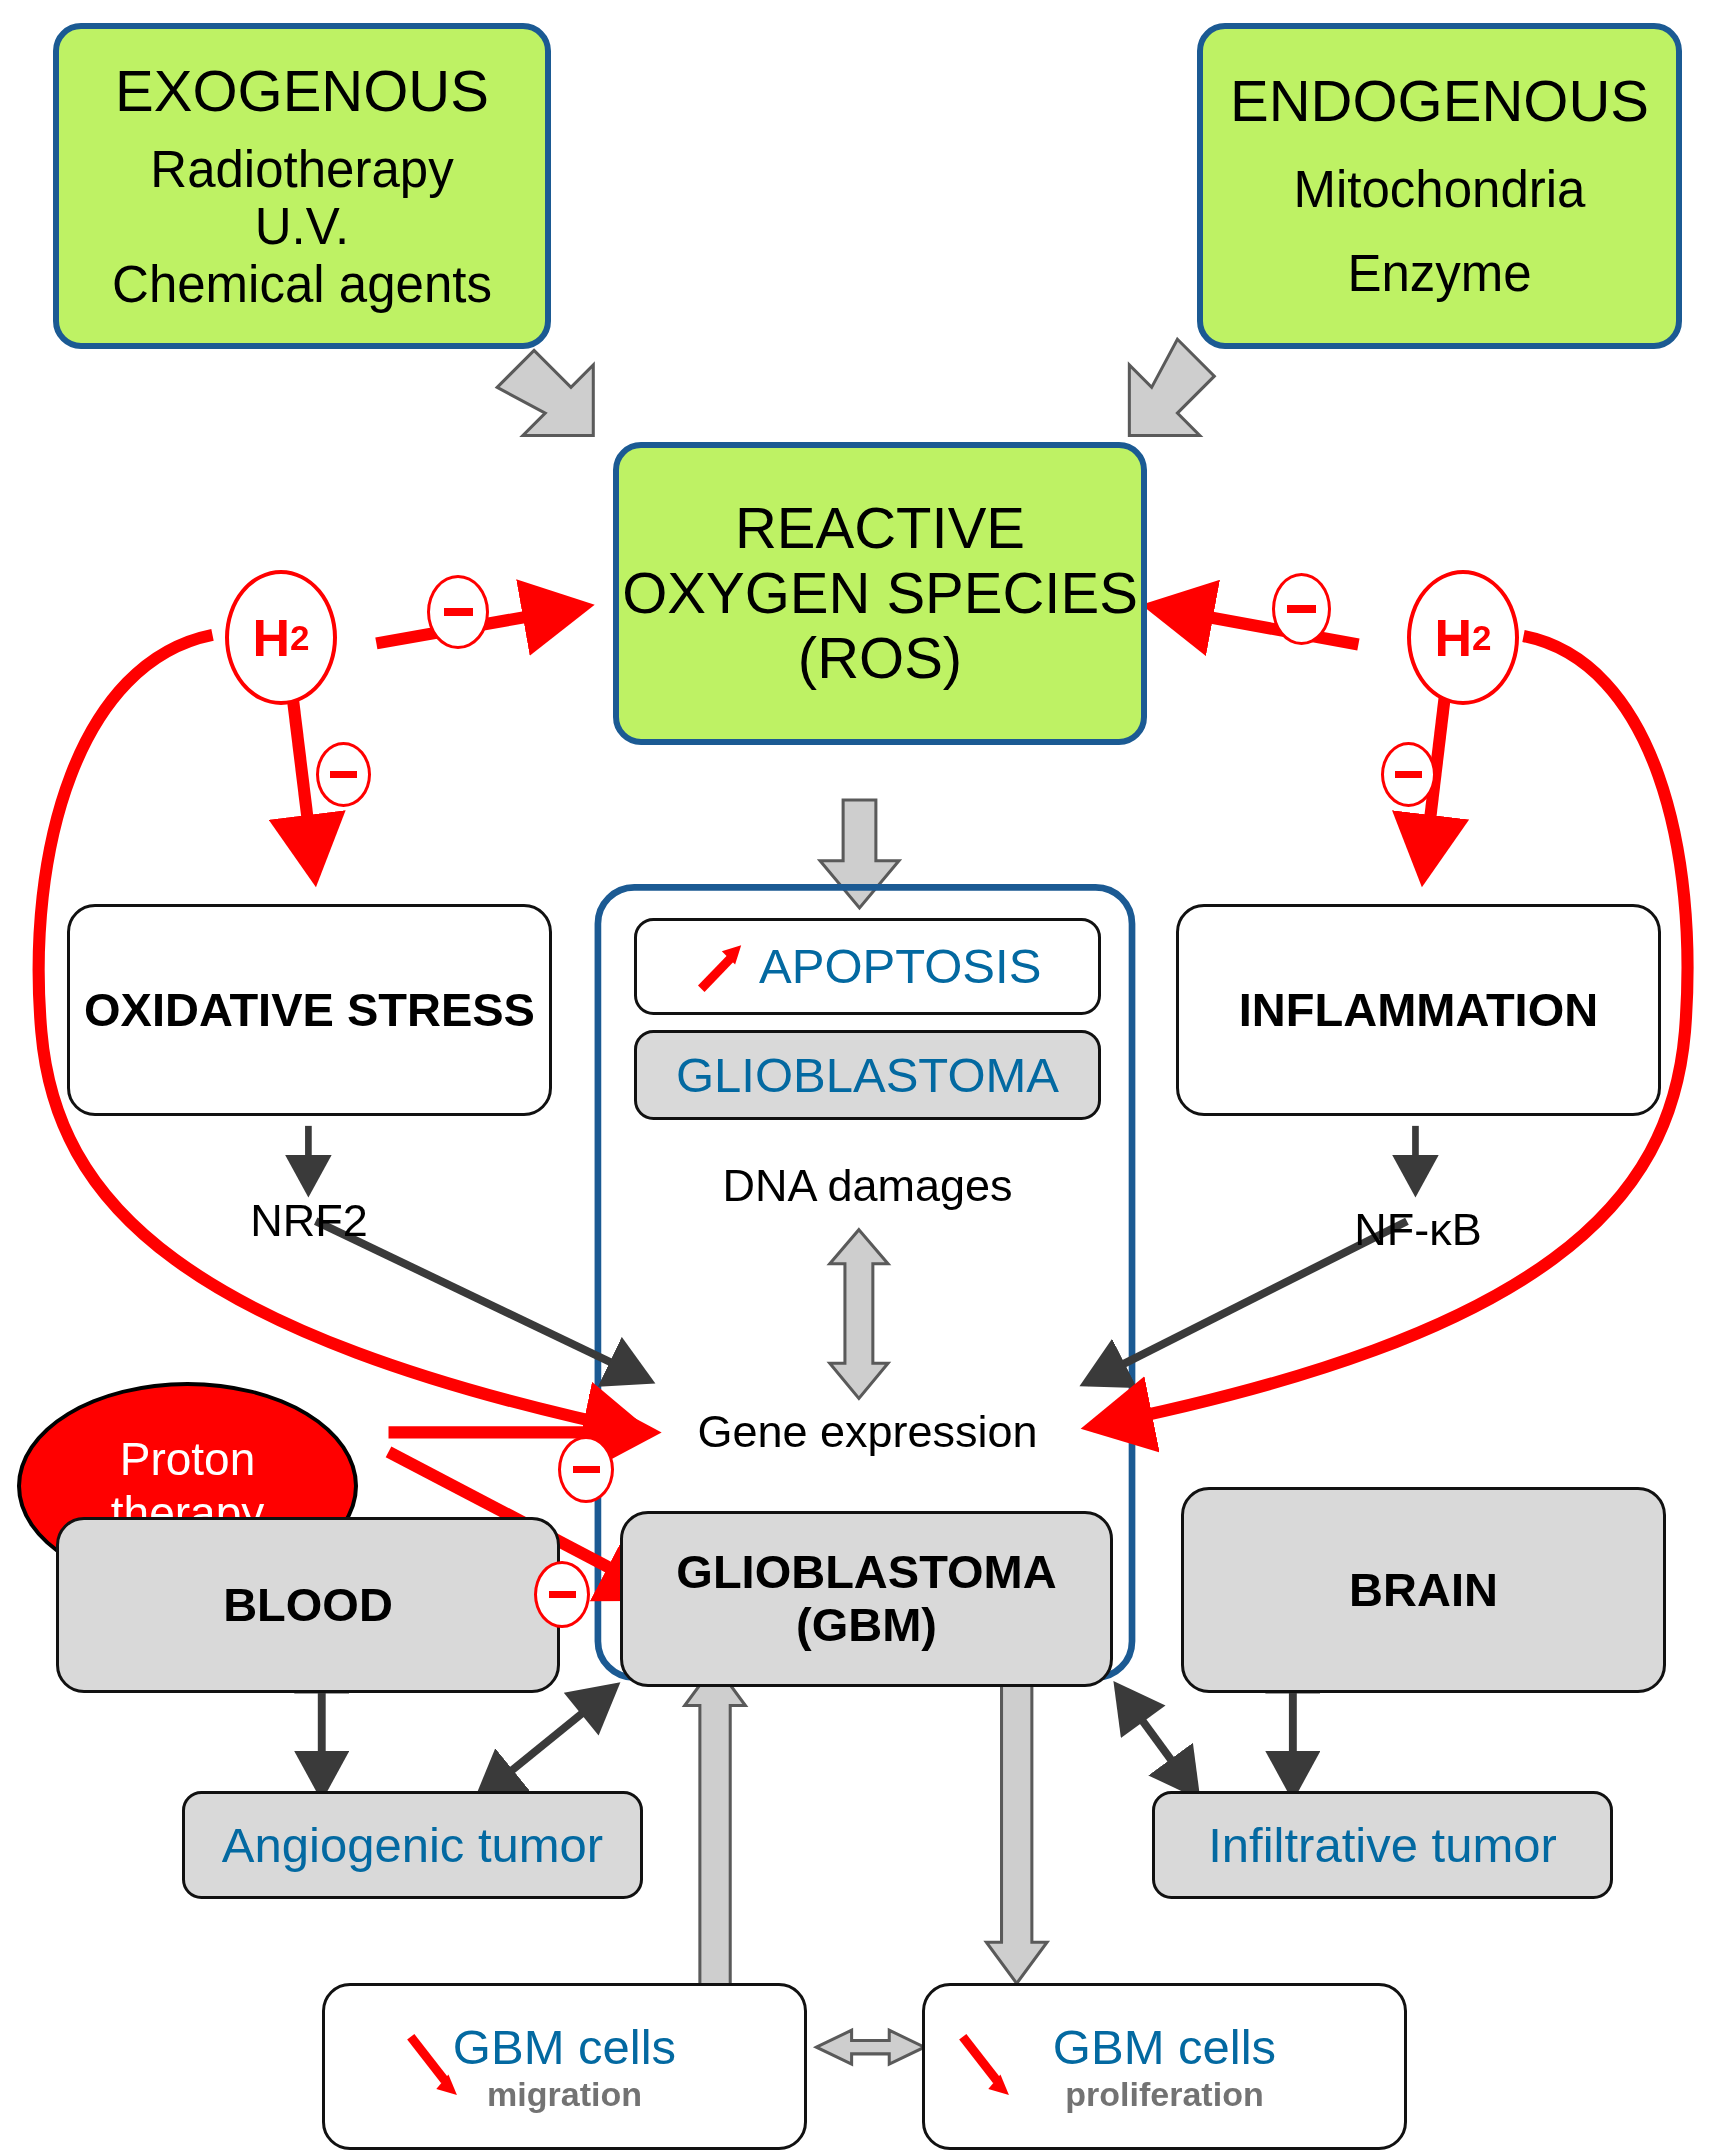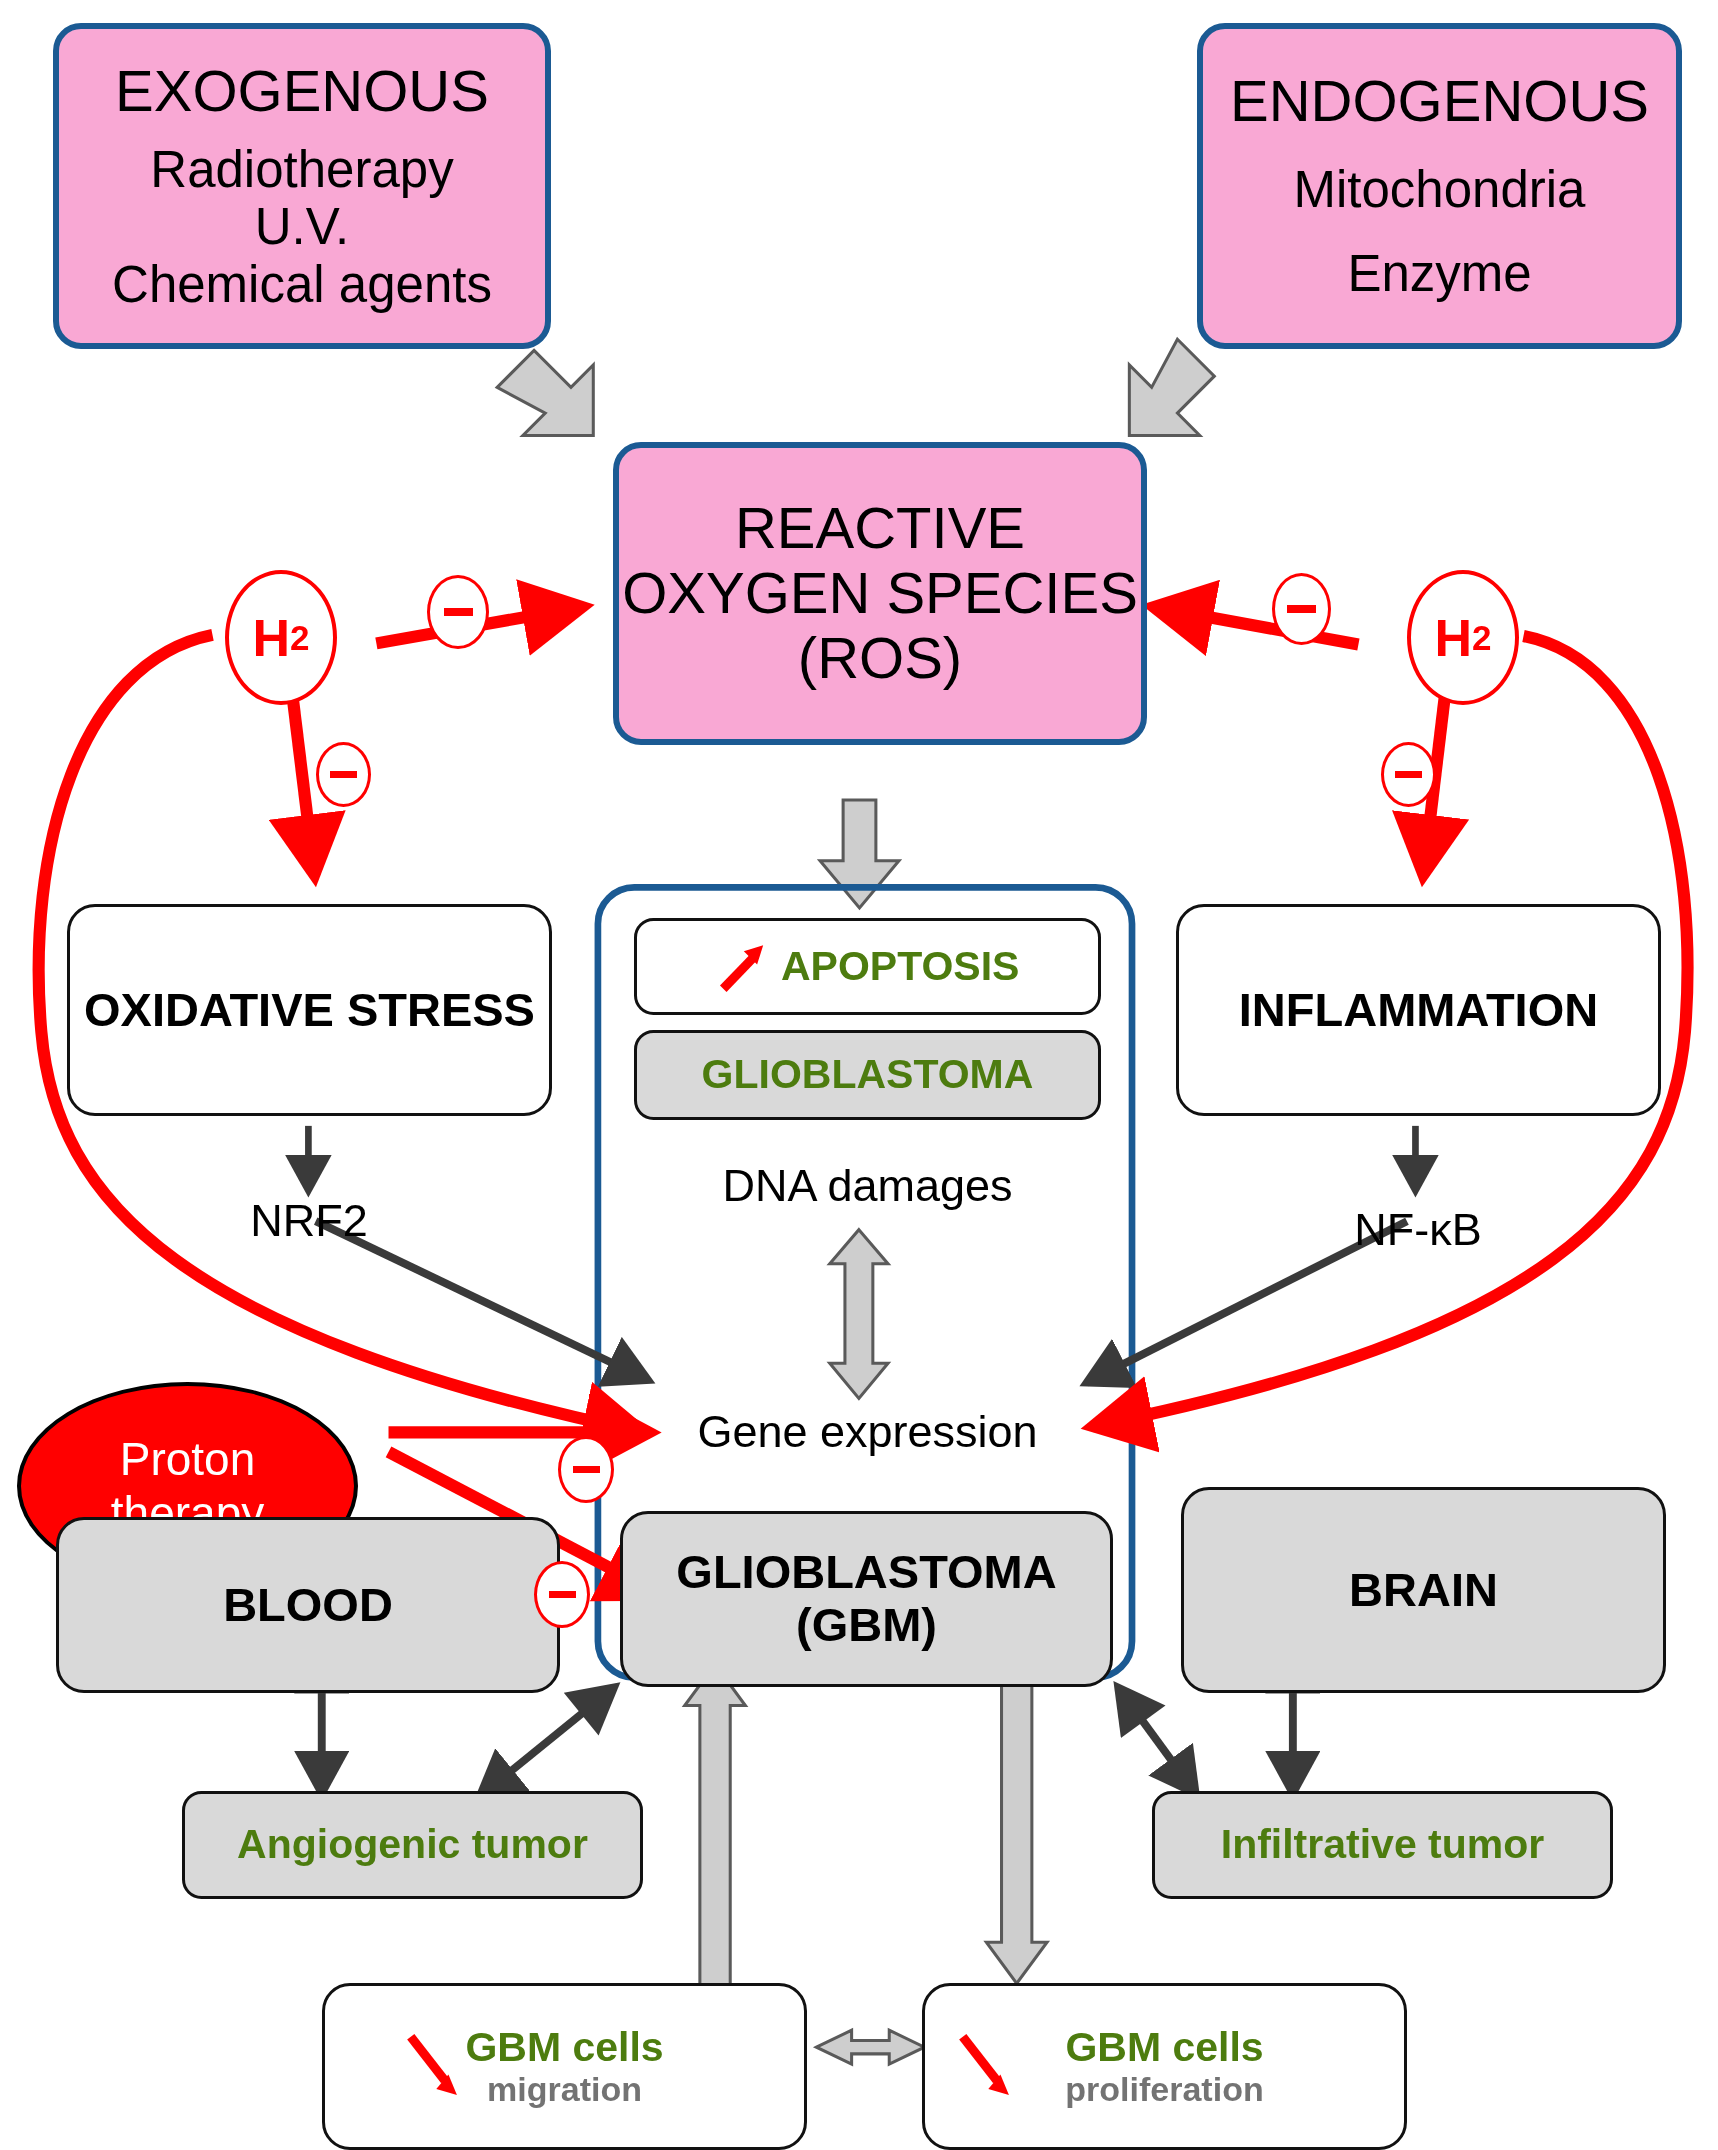--- a/index.html
+++ b/index.html
@@ -5,29 +5,29 @@
   html,body{margin:0;padding:0;background:#fff;}
   body{font-family:"Liberation Sans",sans-serif;}
   #root{position:relative;width:1719px;height:2151px;background:#fff;overflow:hidden;}
   #svg-layer{position:absolute;left:0;top:0;width:1719px;height:2151px;}
 
   .node{position:absolute;box-sizing:border-box;display:flex;flex-direction:column;
         align-items:center;justify-content:center;text-align:center;line-height:1.12;}
   .rb{border-radius:28px;}
   .rb-sm{border-radius:19.4px;}
 
-  .blue-box{border:6.7px solid #1B5A93;background:#f9a8d4;}
+  .blue-box{border:6.7px solid #1B5A93;background:#bef264;}
   .black-box{border:3.6px solid #111;background:#fff;}
   .gray-box{border:3.6px solid #111;background:#d9d9d9;}
   .plain{background:transparent;border:none;}
 
   .t-huge{font-size:58px;font-weight:400;color:#000;}
   .t-big{font-size:51px;font-weight:400;color:#000;}
   .t-bold{font-size:47px;font-weight:700;color:#000;}
-  .t-bold-sm{font-size:41px;font-weight:700;color:#4d7c0f;}
+  .t-bold-sm{font-size:49px;font-weight:400;color:#0369a1;}
   .t-med{font-size:45px;font-weight:400;color:#000;}
   .t-red{font-size:34px;font-weight:700;color:#737373;}
   .t-white{font-size:46px;font-weight:400;color:#fff;}
 
   .ellipse-red{position:absolute;background:#FF0000;border:4.2px solid #000;border-radius:50%;
         display:flex;flex-direction:column;align-items:center;justify-content:center;}
 
   .h2{position:absolute;border:4.2px solid #FF0000;border-radius:50%;background:#fff;
       display:flex;align-items:center;justify-content:center;color:#FF0000;
       font-size:52px;font-weight:700;z-index:6;}

